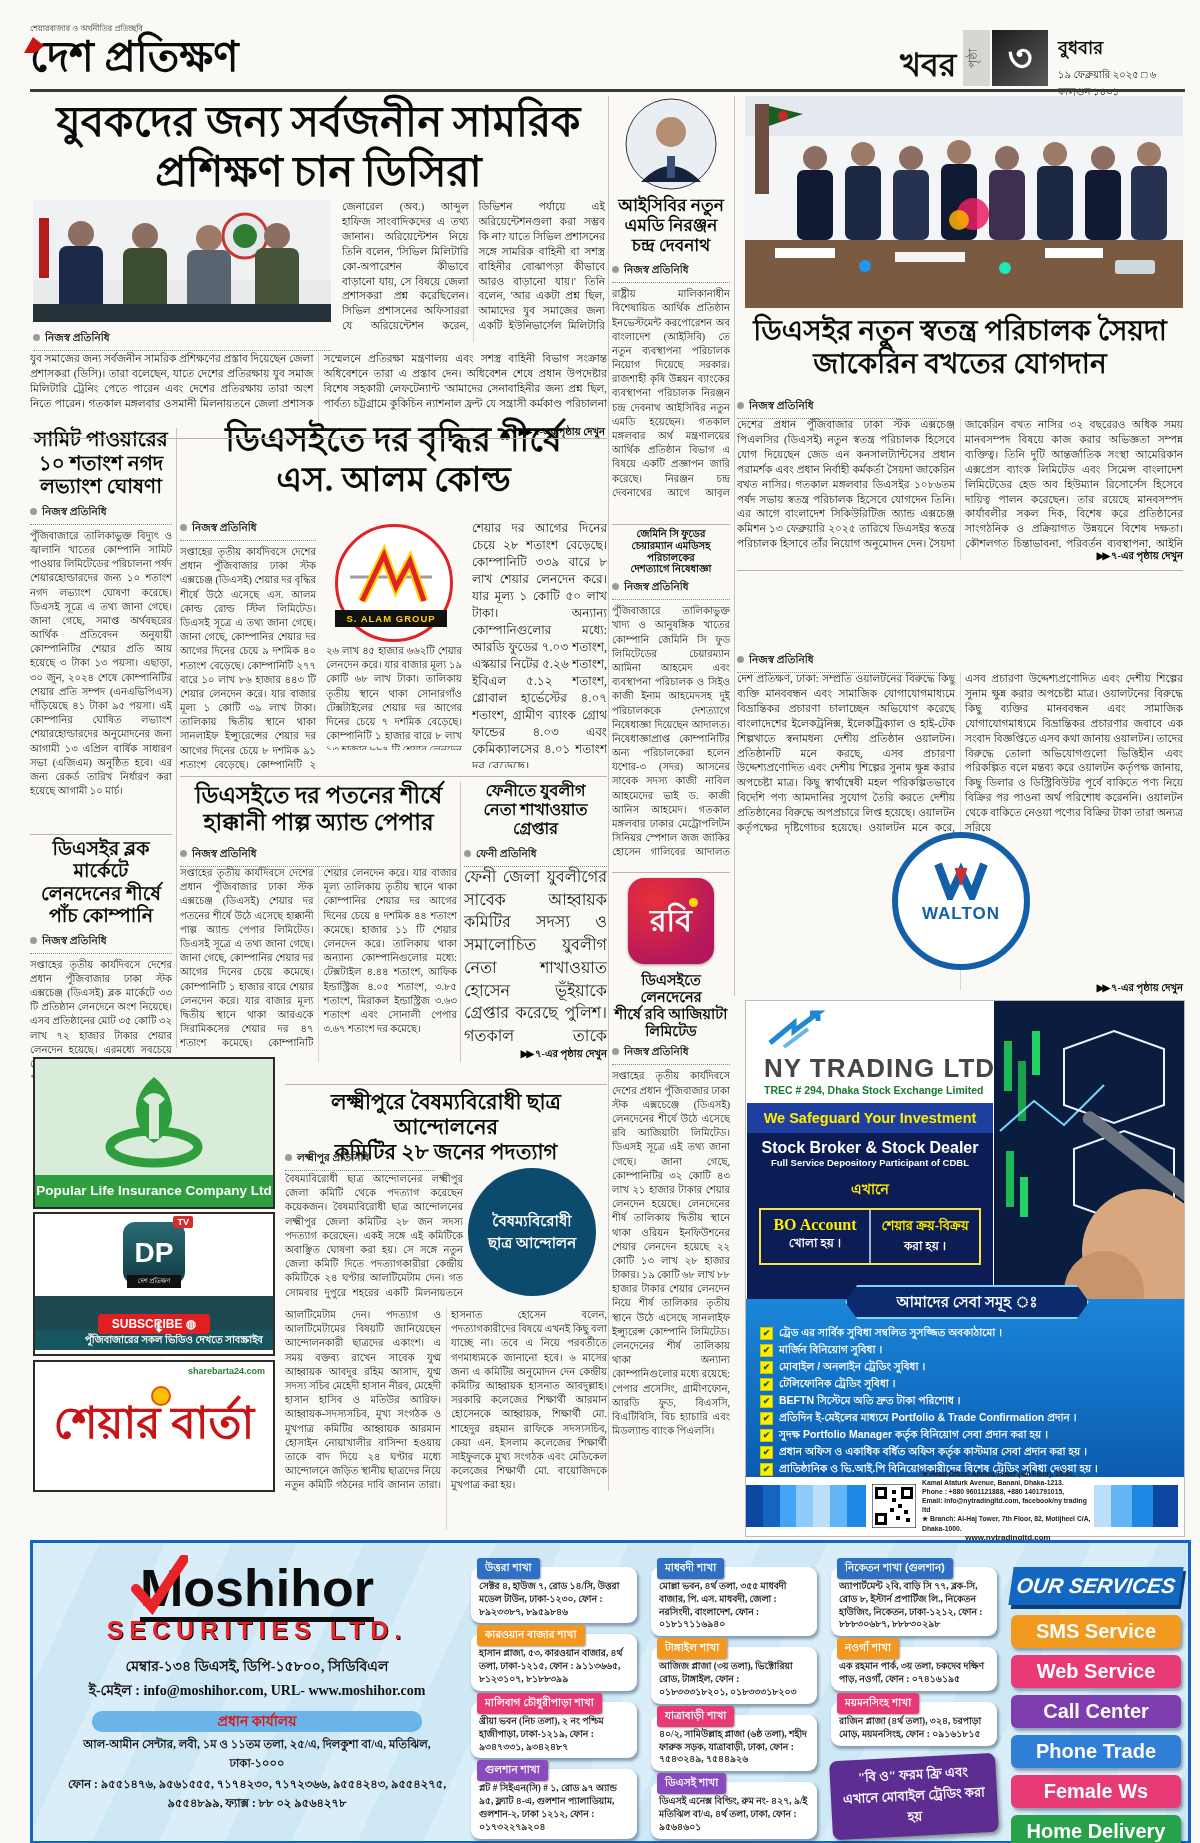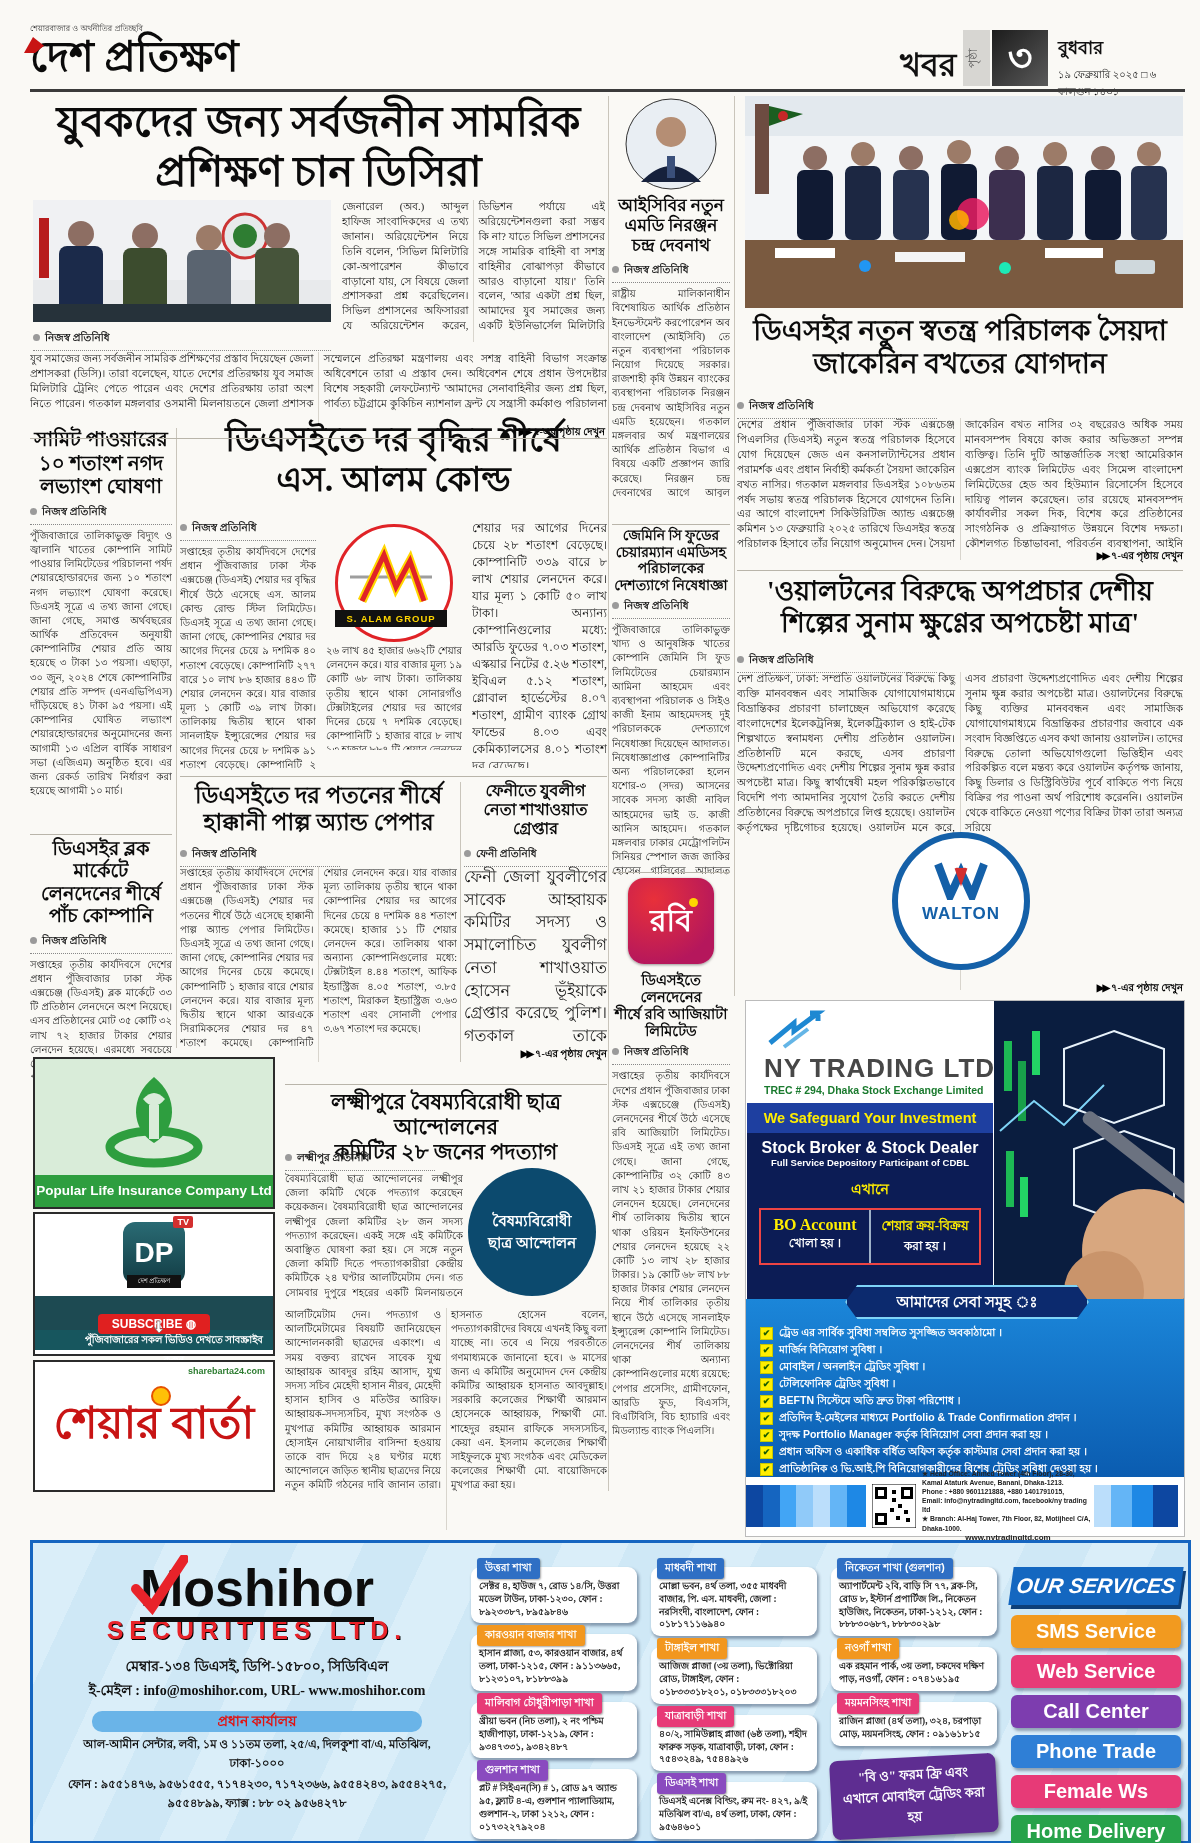--- a/index.html
+++ b/index.html
@@ -177,42 +177,40 @@
   <div class="abs body-txt cols2 clip" style="left:180px;top:866px;width:277px;height:196px;font-size:10px;">সপ্তাহের তৃতীয় কার্যদিবসে দেশের প্রধান পুঁজিবাজার ঢাকা স্টক এক্সচেঞ্জ (ডিএসই) শেয়ার দর পতনের শীর্ষে উঠে এসেছে হাক্কানী পাল্প অ্যান্ড পেপার লিমিটেড। ডিএসই সূত্রে এ তথ্য জানা গেছে। জানা গেছে, কোম্পানির শেয়ার দর আগের দিনের চেয়ে কমেছে। কোম্পানিটি ১ হাজার বারে শেয়ার লেনদেন করে। যার বাজার মূল্য দ্বিতীয় স্থানে থাকা আরএকে সিরামিকসের শেয়ার দর ৪৭ শতাংশ কমেছে। কোম্পানিটি শেয়ার লেনদেন করে। যার বাজার মূল্য তালিকায় তৃতীয় স্থানে থাকা কোম্পানির শেয়ার দর আগের দিনের চেয়ে ৪ দশমিক ৪৪ শতাংশ কমেছে। হাজার ১১ টি শেয়ার লেনদেন করে। তালিকায় থাকা অন্যান্য কোম্পানিগুলোর মধ্যে: টেক্সটাইল ৪.৪৪ শতাংশ, আফিক ইন্ডাস্ট্রিজ ৪.০৫ শতাংশ, ৩.৮৫ শতাংশ, মিরাকল ইন্ডাস্ট্রিজ ৩.৬৩ শতাংশ এবং সোনালী পেপার ৩.৬৭ শতাংশ দর কমেছে।</div>
 
   <div class="abs hl" style="left:464px;top:782px;width:143px;font-size:16px;">ফেনীতে যুবলীগ
 নেতা শাখাওয়াত
 গ্রেপ্তার</div>
   <div class="abs byline" style="left:464px;top:846px;width:143px;"><span class="dot"></span><span>ফেনী প্রতিনিধি</span></div>
   <div class="abs body-txt clip" style="left:464px;top:866px;width:143px;height:178px;font-size:16px;">ফেনী জেলা যুবলীগের সাবেক আহ্বায়ক কমিটির সদস্য ও সমালোচিত যুবলীগ নেতা শাখাওয়াত হোসেন ভূঁইয়াকে গ্রেপ্তার করেছে পুলিশ। গতকাল তাকে আদালতে হাজির করা হলে বিচারক কারাগারে পাঠানোর নির্দেশ দেন। জেলা যুবলীগের নেতাকর্মীদের নিয়ে মহড়া দেওয়ার ঘটনায় করা মামলায় তাকে গ্রেপ্তার দেখানো হয়। পুলিশ</div>
   <div class="abs more" style="left:464px;top:1046px;width:143px;"><span class="arr">▶▶</span><span>৭-এর পৃষ্ঠায় দেখুন</span></div>
 
   <div class="abs" style="left:612px;top:528px;width:118px;">
-    <div class="hl" style="font-size:14px;">জেমিনি সি ফুডের
+    <div class="hl" style="font-size:10px;">জেমিনি সি ফুডের
 চেয়ারম্যান এমডিসহ
 পরিচালকের
 দেশত্যাগে নিষেধাজ্ঞা</div>
     <div class="byline" style="margin-top:4px;"><span class="dot"></span><span>নিজস্ব প্রতিনিধি</span></div>
     <div class="body-txt clip" style="height:252px;font-size:10px;">পুঁজিবাজারে তালিকাভুক্ত খাদ্য ও আনুষঙ্গিক খাতের কোম্পানি জেমিনি সি ফুড লিমিটেডের চেয়ারম্যান আমিনা আহমেদ এবং ব্যবস্থাপনা পরিচালক ও সিইও কাজী ইনাম আহমেদসহ দুই পরিচালককে দেশত্যাগে নিষেধাজ্ঞা দিয়েছেন আদালত। নিষেধাজ্ঞাপ্রাপ্ত কোম্পানিটির অন্য পরিচালকেরা হলেন যশোর-৩ (সদর) আসনের সাবেক সদস্য কাজী নাবিল আহমেদের ভাই ড. কাজী আনিস আহমেদ। গতকাল মঙ্গলবার ঢাকার মেট্রোপলিটন সিনিয়র স্পেশাল জজ জাকির হোসেন গালিবের আদালত দুদকের উপ-পরিচালক আবদুল করিমের আবেদনের পরিপ্রেক্ষিতে এ আদেশ দেন। আবেদনে বলা হয়, জেমকন গ্রুপের</div>
   </div>
 
   <div class="abs" style="left:612px;top:878px;width:118px;">
     <div style="width:86px;height:86px;margin:0 auto;border-radius:16px;background:radial-gradient(circle at 30% 25%,#e8303a,#b5175c 75%);position:relative;box-shadow:0 1px 3px rgba(0,0,0,.4);">
       <div style="color:#fff;font-size:30px;font-weight:bold;text-align:center;line-height:86px;">রবি</div>
       <div style="position:absolute;right:16px;top:20px;width:9px;height:9px;border-radius:50%;background:#ffd600;"></div>
     </div>
     <div class="hl" style="font-size:14.5px;margin-top:8px;">ডিএসইতে লেনদেনের
 শীর্ষে রবি আজিয়াটা
 লিমিটেড</div>
     <div class="byline" style="margin-top:4px;"><span class="dot"></span><span>নিজস্ব প্রতিনিধি</span></div>
     <div class="body-txt clip" style="height:400px;font-size:10px;">সপ্তাহের তৃতীয় কার্যদিবসে দেশের প্রধান পুঁজিবাজার ঢাকা স্টক এক্সচেঞ্জে (ডিএসই) লেনদেনের শীর্ষে উঠে এসেছে রবি আজিয়াটা লিমিটেড। ডিএসই সূত্রে এই তথ্য জানা গেছে। জানা গেছে, কোম্পানিটির ৩২ কোটি ৪৩ লাখ ২১ হাজার টাকার শেয়ার লেনদেন হয়েছে। লেনদেনের শীর্ষ তালিকায় দ্বিতীয় স্থানে থাকা ওরিয়ন ইনফিউশনের শেয়ার লেনদেন হয়েছে ২২ কোটি ১৩ লাখ ২৮ হাজার টাকার। ১৯ কোটি ৬৮ লাখ ৮৮ হাজার টাকার শেয়ার লেনদেন নিয়ে শীর্ষ তালিকার তৃতীয় স্থানে উঠে এসেছে সানলাইফ ইন্স্যুরেন্স কোম্পানি লিমিটেড। লেনদেনের শীর্ষ তালিকায় থাকা অন্যান্য কোম্পানিগুলোর মধ্যে রয়েছে: পেপার প্রসেসিং, গ্রামীণফোন, আরডি ফুড, বিএসসি, বিএটিবিসি, বিচ হ্যাচারি এবং মিডল্যান্ড ব্যাংক পিএলসি।</div>
   </div>
 
-  <div class="abs hl" style="left:737px;top:576px;width:446px;font-size:27px;">'ওয়ালটনের বিরুদ্ধে অপপ্রচার দেশীয়
-শিল্পের সুনাম ক্ষুণ্ণের অপচেষ্টা মাত্র'</div>
   <div class="abs byline" style="left:737px;top:652px;width:200px;"><span class="dot"></span><span>নিজস্ব প্রতিনিধি</span></div>
   <div class="abs body-txt cols2 clip" style="left:737px;top:672px;width:446px;height:318px;">দেশ প্রতিক্ষণ, ঢাকা: সম্প্রতি ওয়ালটনের বিরুদ্ধে কিছু ব্যক্তি মানববন্ধন এবং সামাজিক যোগাযোগমাধ্যমে বিভ্রান্তিকর প্রচারণা চালাচ্ছেন অভিযোগ করেছে বাংলাদেশের ইলেকট্রনিক্স, ইলেকট্রিক্যাল ও হাই-টেক শিল্পখাতে স্বনামধন্য দেশীয় প্রতিষ্ঠান ওয়ালটন। প্রতিষ্ঠানটি মনে করছে, এসব প্রচারণা উদ্দেশ্যপ্রণোদিত এবং দেশীয় শিল্পের সুনাম ক্ষুন্ন করার অপচেষ্টা মাত্র। কিছু স্বার্থান্বেষী মহল পরিকল্পিতভাবে বিদেশি পণ্য আমদানির সুযোগ তৈরি করতে দেশীয় প্রতিষ্ঠানের বিরুদ্ধে অপপ্রচারে লিপ্ত হয়েছে। ওয়ালটন কর্তৃপক্ষের দৃষ্টিগোচর হয়েছে। ওয়ালটন মনে করে, এসব প্রচারণা উদ্দেশ্যপ্রণোদিত এবং দেশীয় শিল্পের সুনাম ক্ষুন্ন করার অপচেষ্টা মাত্র। ওয়ালটনের বিরুদ্ধে কিছু ব্যক্তির মানববন্ধন এবং সামাজিক যোগাযোগমাধ্যমে বিভ্রান্তিকর প্রচারণার জবাবে এক সংবাদ বিজ্ঞপ্তিতে এসব কথা জানায় ওয়ালটন। তাদের বিরুদ্ধে তোলা অভিযোগগুলো ভিত্তিহীন এবং পরিকল্পিত বলে মন্তব্য করে ওয়ালটন কর্তৃপক্ষ জানায়, কিছু ডিলার ও ডিস্ট্রিবিউটর পূর্বে বাকিতে পণ্য নিয়ে বিক্রির পর পাওনা অর্থ পরিশোধ করেননি। ওয়ালটন থেকে বাকিতে নেওয়া পণ্যের বিক্রির টাকা তারা অন্যত্র সরিয়ে</div>
   <div class="abs" style="left:892px;top:832px;width:126px;height:126px;border:6px solid #1460a8;border-radius:50%;background:#fff;text-align:center;">
     <svg width="54" height="40" style="margin-top:22px;">
       <path d="M4,4 L16,36 L27,12 L38,36 L50,4" fill="none" stroke="#1460a8" stroke-width="8"></path>
       <path d="M22,8 L27,22 L32,8" fill="#d32f2f" stroke="#d32f2f" stroke-width="3"></path>
     </svg>
     <div class="small-sans" style="color:#1460a8;font-weight:bold;font-size:17px;letter-spacing:1px;">WALTON</div>
   </div>
   <div class="abs more" style="left:1020px;top:980px;width:163px;background:#faf9f5;"><span class="arr">▶▶</span><span>৭-এর পৃষ্ঠায় দেখুন</span></div>
@@ -294,21 +292,21 @@
         <path d="M20,38 L44,20" stroke="#64b5e6" stroke-width="4"></path>
       </svg>
       <div class="small-sans" style="font-size:26px;font-weight:800;color:#474747;letter-spacing:1px;">NY TRADING LTD</div>
       <div class="small-sans" style="font-size:10.5px;font-weight:bold;color:#1a7a2e;">TREC # 294, Dhaka Stock Exchange Limited</div>
     </div>
     <div class="abs small-sans" style="left:1px;top:102px;width:246px;height:30px;background:#1e3fa0;color:#ffee00;font-weight:bold;font-size:14.5px;text-align:center;line-height:30px;">We Safeguard Your Investment</div>
     <div class="abs" style="left:1px;top:132px;width:246px;height:166px;background:#0c1c55;text-align:center;">
       <div class="small-sans" style="color:#fff;font-weight:bold;font-size:16px;margin-top:6px;">Stock Broker &amp; Stock Dealer</div>
       <div class="small-sans" style="color:#fff;font-size:9.5px;font-weight:bold;">Full Service Depository Participant of CDBL</div>
       <div style="color:#ffee00;font-size:14px;font-weight:bold;margin-top:10px;">এখানে</div>
-      <div style="display:flex;margin:6px 12px 0;border:2px solid #ef4444;text-align:center;">
+      <div style="display:flex;margin:6px 12px 0;border:2px solid #fde047;text-align:center;">
         <div style="flex:1;border-right:2px solid #9fb2c8;padding:6px 2px;">
           <div style="color:#ffee00;font-size:16px;font-weight:bold;font-family:'Liberation Serif',serif;">BO Account</div>
           <div style="color:#fff;font-size:12px;font-weight:bold;">খোলা হয় ।</div>
         </div>
         <div style="flex:1;padding:6px 2px;">
           <div style="color:#ffee00;font-size:13px;font-weight:bold;">শেয়ার ক্রয়-বিক্রয়</div>
           <div style="color:#fff;font-size:12px;font-weight:bold;">করা হয় ।</div>
         </div>
       </div>
     </div>

